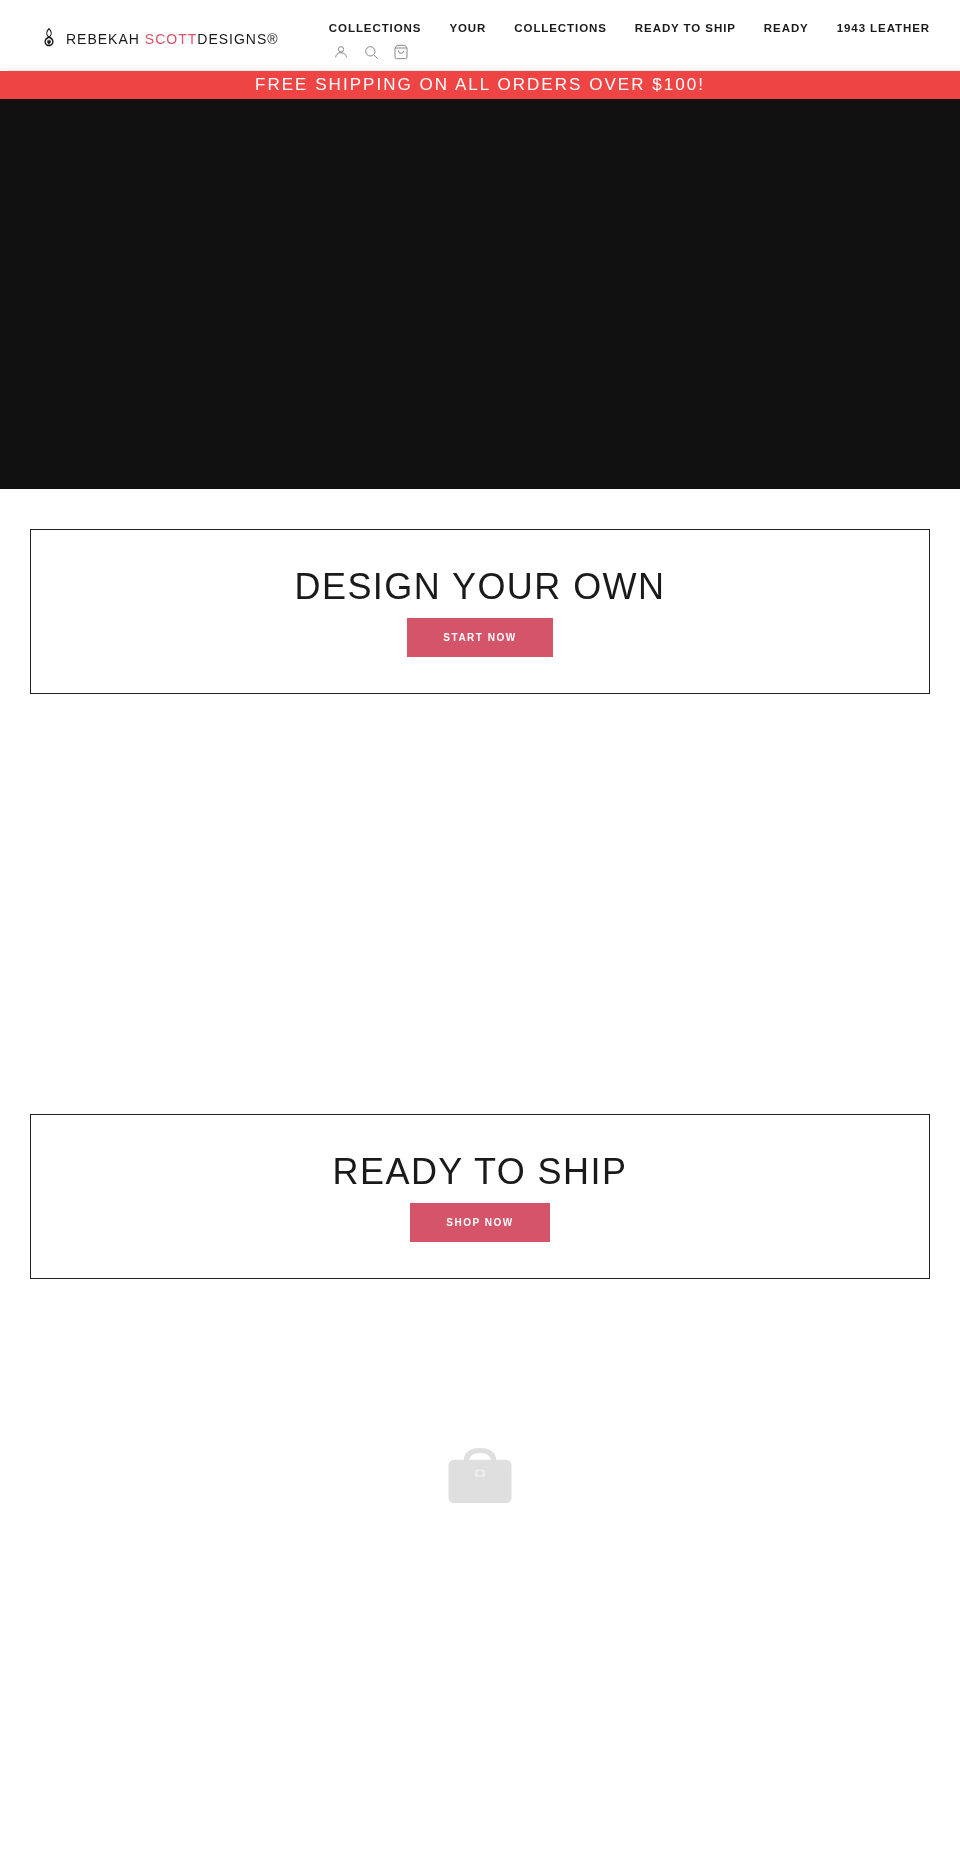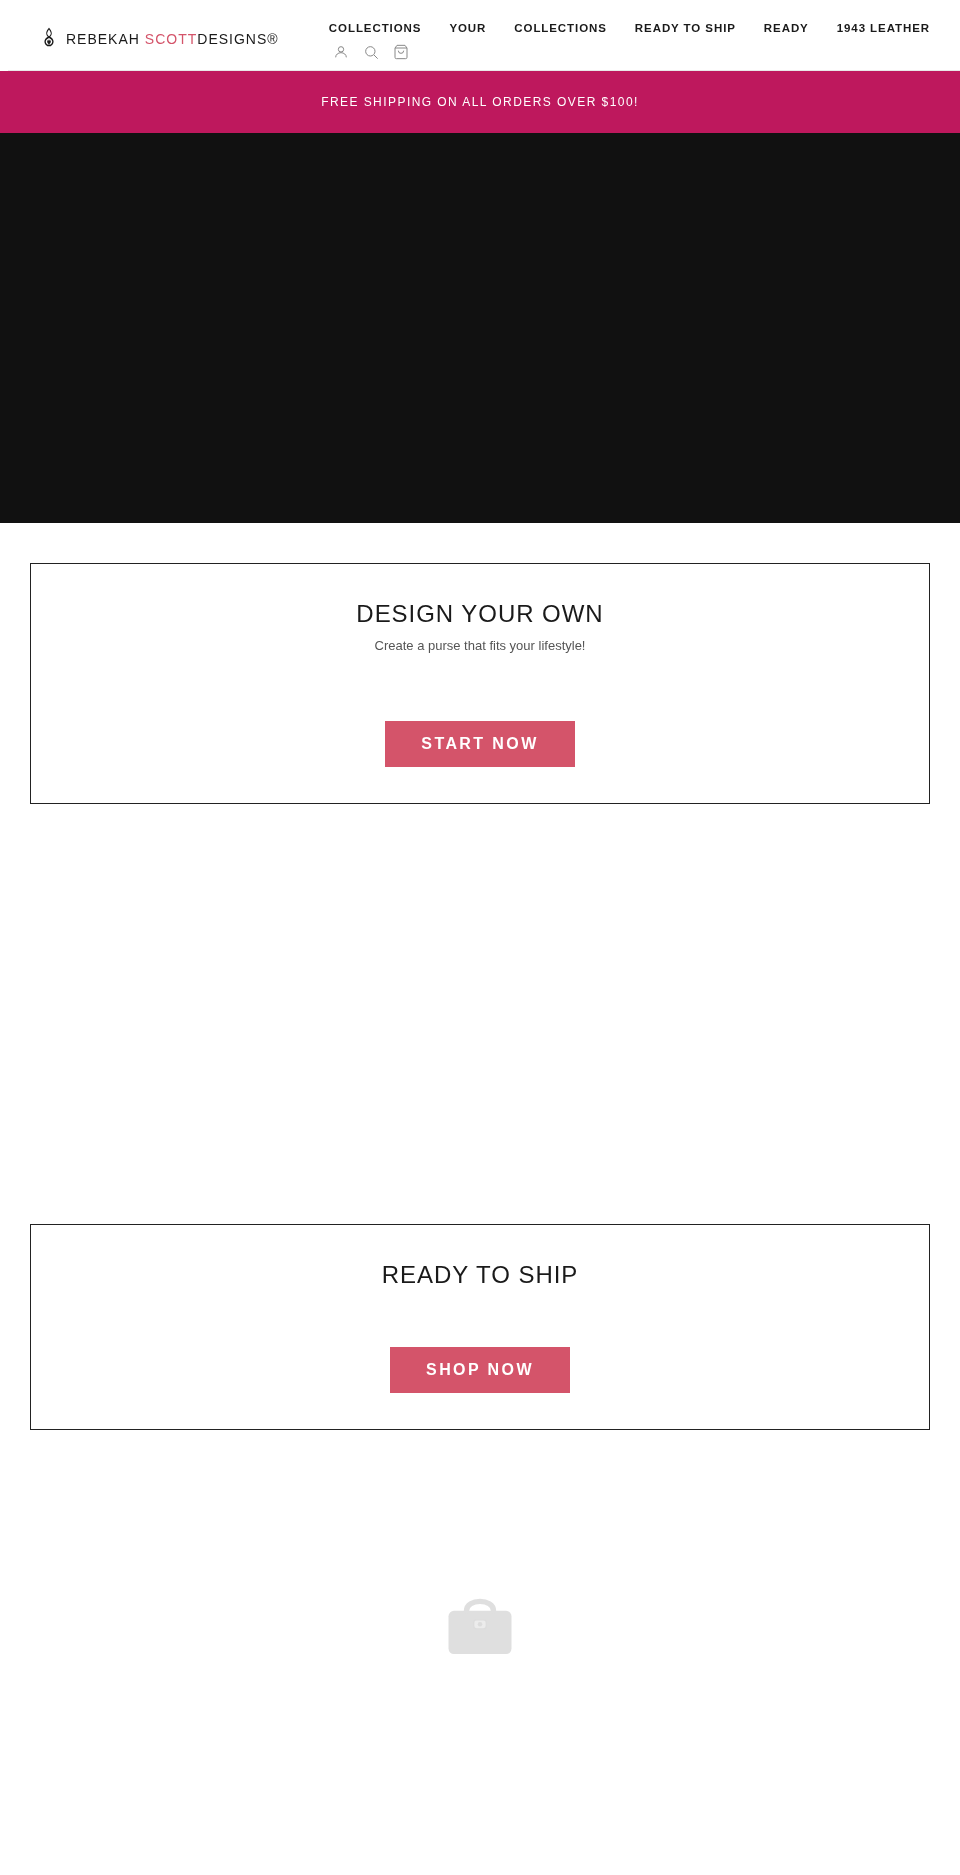--- a/index.html
+++ b/index.html
@@ -88,24 +88,24 @@
     .nav-icon svg {
       width: 16px;
       height: 16px;
       stroke: #888;
       fill: none;
       stroke-width: 1.5;
     }
 
     
     .promo-banner {
-      background: #be185d;
+      background: #ef4444;
       text-align: center;
-      padding: 24px;
-      font-size: 12px;
+      padding: 4px;
+      font-size: 17px;
       letter-spacing: 0.12em;
       color: #fff;
       font-weight: 500;
     }
 
     
     .hero {
       width: 100%;
       height: 390px;
       background: #111;
@@ -113,46 +113,45 @@
 
     
     .section-design {
       margin: 40px 30px;
       border: 1.5px solid #222;
       padding: 36px 20px;
       text-align: center;
     }
 
     .section-title {
-      font-size: 24px;
+      font-size: 36px;
       font-weight: 400;
       letter-spacing: 0.04em;
       color: #1a1a1a;
       margin-bottom: 10px;
     }
 
     .section-subtitle {
       font-size: 13px;
       color: #555;
       margin-bottom: 20px;
     }
 
     .btn-primary {
       display: inline-block;
       background: #d4546a;
       color: #fff;
-      font-size: 16px;
+      font-size: 10px;
       letter-spacing: 0.15em;
       font-weight: 600;
       padding: 14px 36px;
       text-decoration: none;
       text-transform: uppercase;
       cursor: pointer;
       border: none;
-      margin-top: 48px;
     }
 
     
     .blank-area {
       width: 100%;
       height: 340px;
       background: #fff;
     }
 
     
@@ -240,21 +239,20 @@
 </header>
 
 <div class="promo-banner">
   <span>FREE SHIPPING ON ALL ORDERS OVER $100!</span>
 </div>
 
 <div class="hero"></div>
 
 <div class="section-design">
   <h2 class="section-title">DESIGN YOUR OWN</h2>
-  <p class="section-subtitle">Create a purse that fits your lifestyle!</p>
   <a href="#" class="btn-primary">START NOW</a>
 </div>
 
 <div class="blank-area"></div>
 
 <div class="section-ready">
   <h2 class="section-title">READY TO SHIP</h2>
   <a href="#" class="btn-primary">SHOP NOW</a>
 </div>
 

